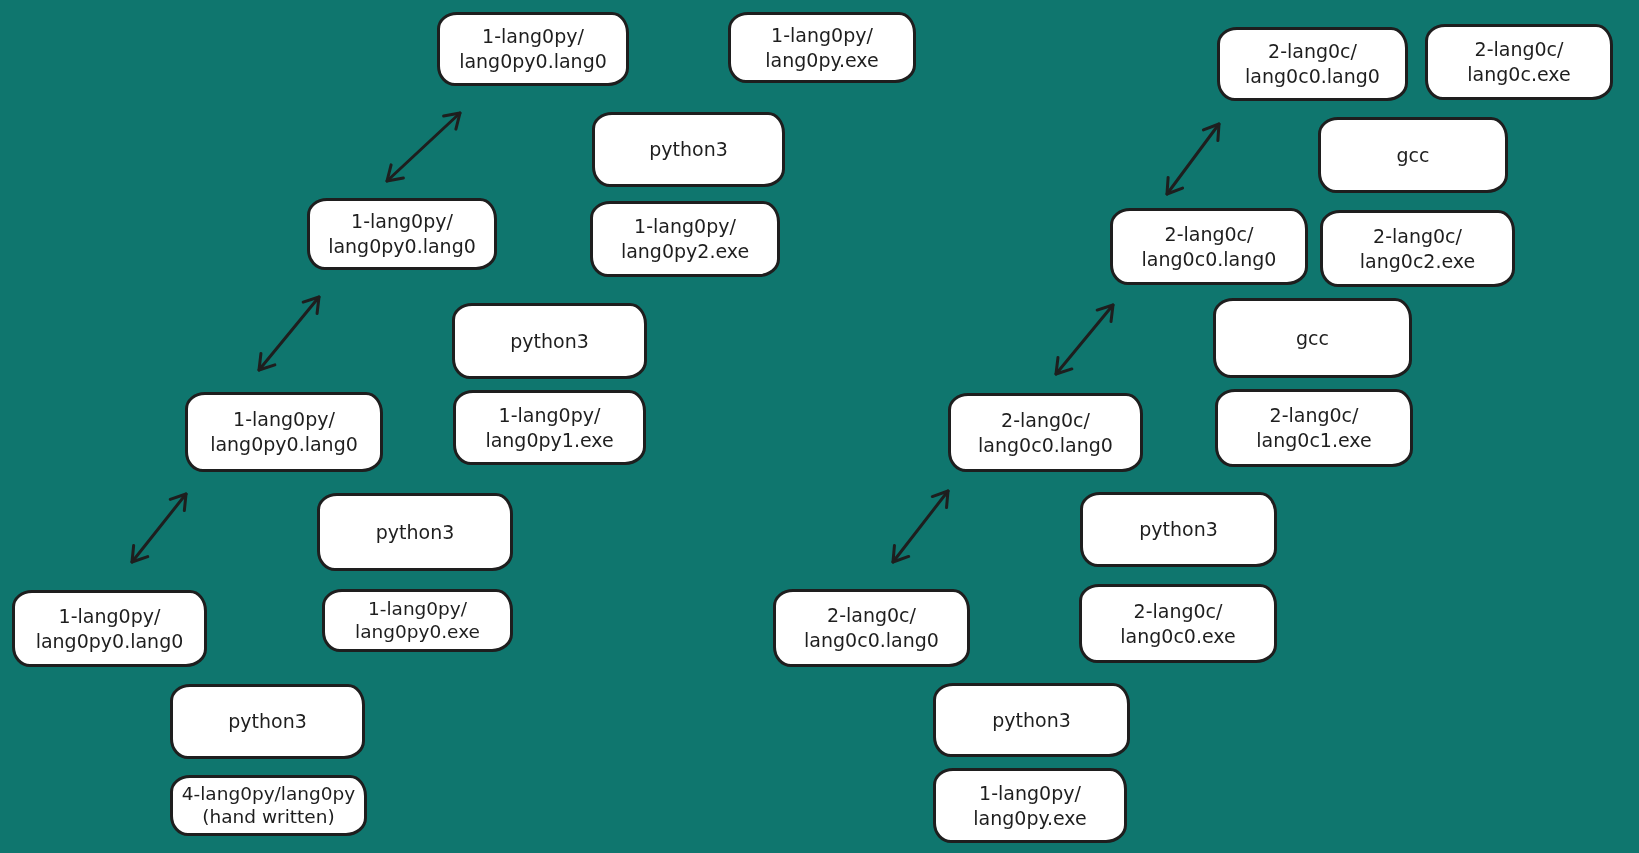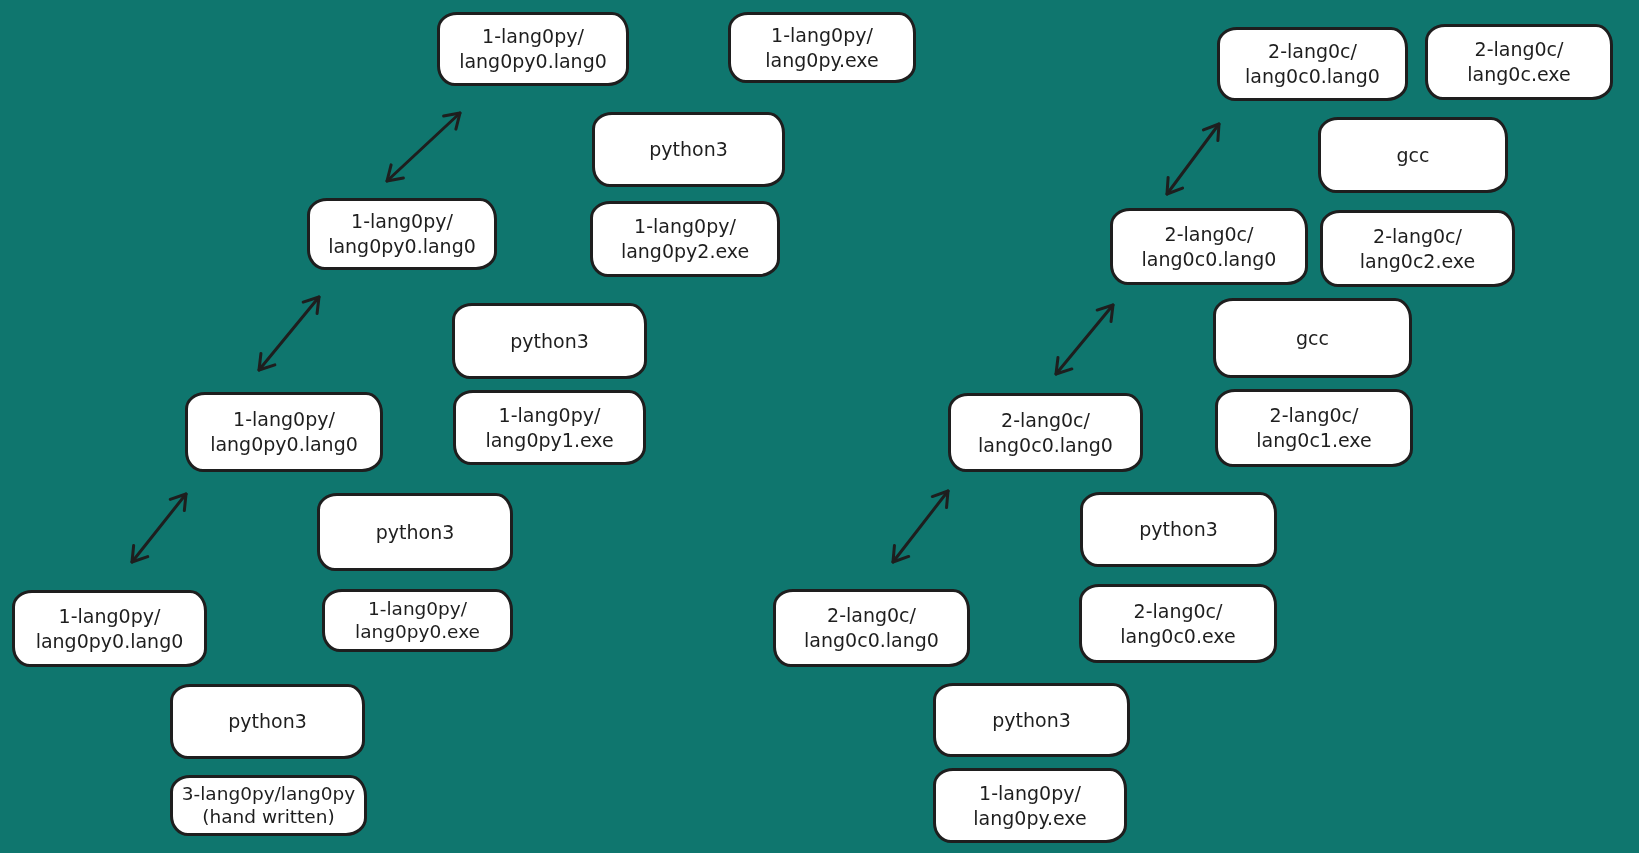--- a/index.html
+++ b/index.html
@@ -78,21 +78,21 @@
   <div class="box" style="left:453px; top:390px; width:193px; height:75px;">1-lang0py/
 lang0py1.exe</div>
   <div class="box" style="left:317px; top:493px; width:196px; height:78px;">python3</div>
 
   <div class="box" style="left:12px;  top:590px; width:195px; height:77px;">1-lang0py/
 lang0py0.lang0</div>
   <div class="box tight" style="left:322px; top:589px; width:191px; height:63px;">1-lang0py/
 lang0py0.exe</div>
   <div class="box" style="left:170px; top:684px; width:195px; height:75px;">python3</div>
 
-  <div class="box tight" style="left:170px; top:775px; width:197px; height:61px;">3-lang0py/lang0py
+  <div class="box tight" style="left:170px; top:775px; width:197px; height:61px;">4-lang0py/lang0py
 (hand written)</div>
 
   <div class="box" style="left:1217px; top:27px;  width:191px; height:74px;">2-lang0c/
 lang0c0.lang0</div>
   <div class="box" style="left:1425px; top:24px;  width:188px; height:76px;">2-lang0c/
 lang0c.exe</div>
   <div class="box" style="left:1318px; top:117px; width:190px; height:76px;">gcc</div>
 
   <div class="box" style="left:1110px; top:208px; width:198px; height:77px;">2-lang0c/
 lang0c0.lang0</div>

